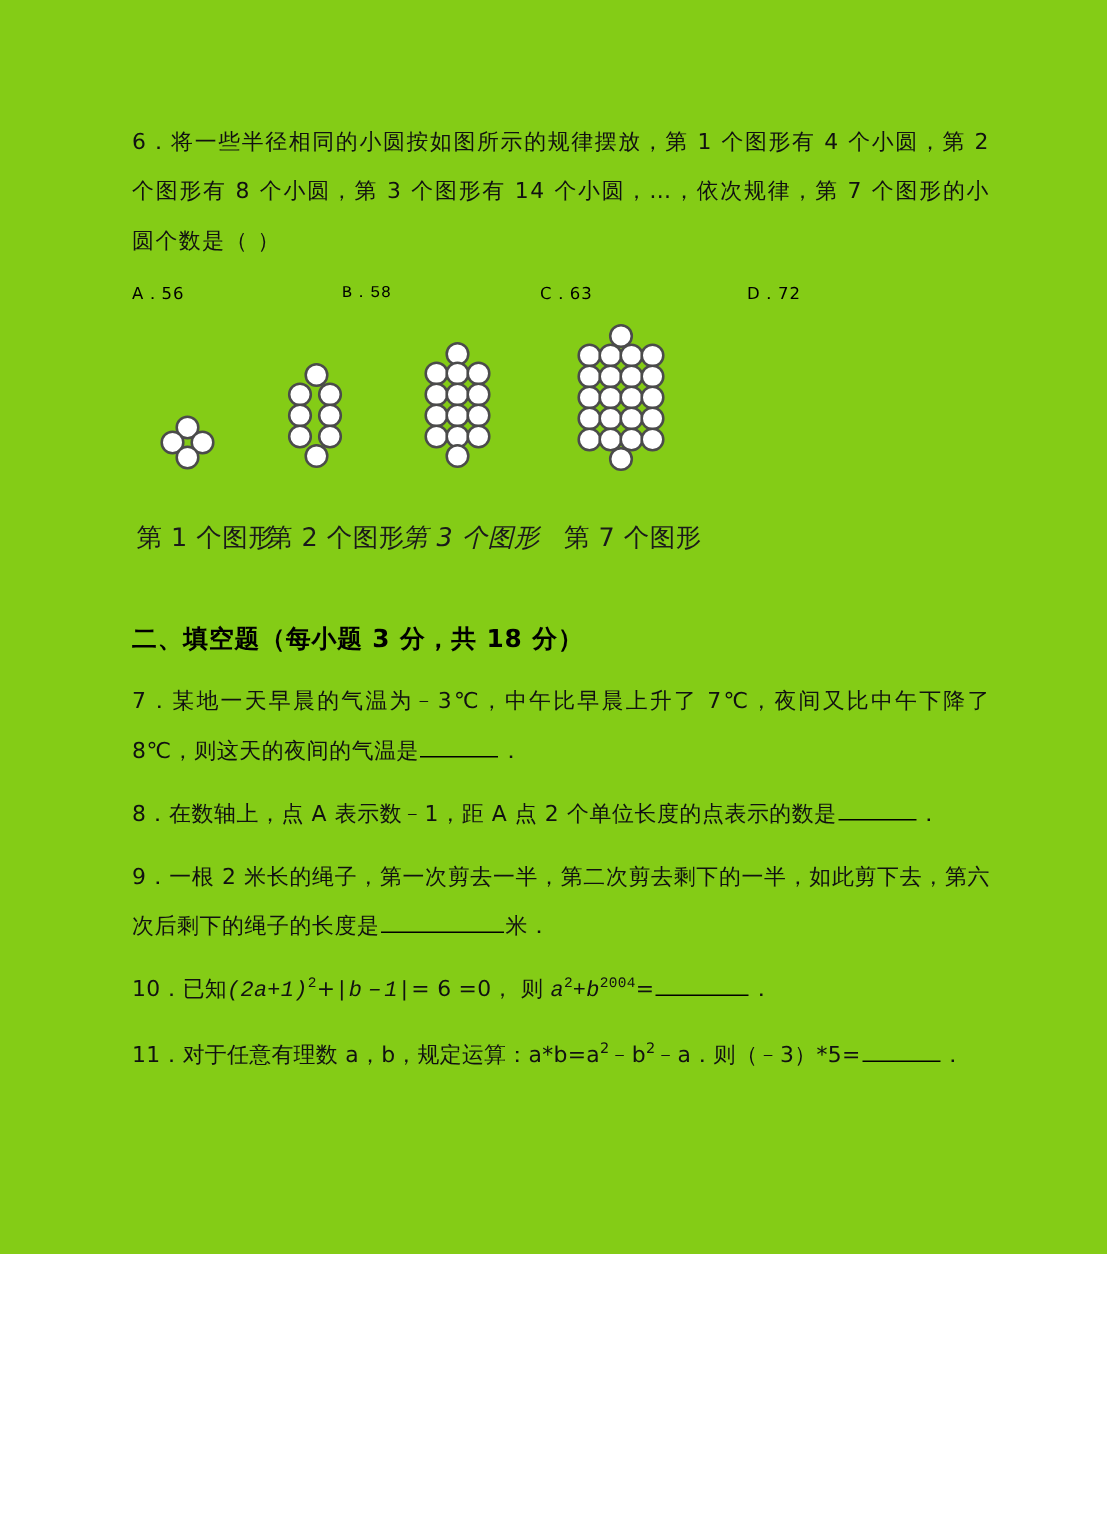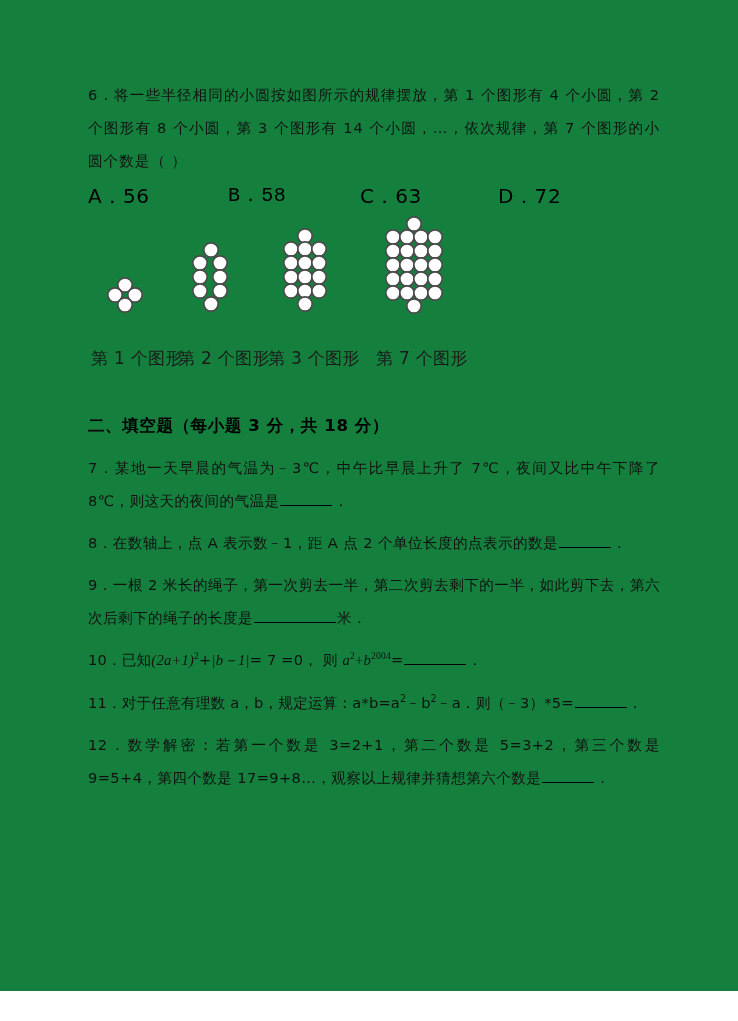--- a/index.html
+++ b/index.html
@@ -14,43 +14,43 @@
     position: relative;
     font-family: "DejaVu Sans", "Liberation Sans", sans-serif;
     color: #000000;
     overflow: hidden;
   }
   .page {
     position: absolute;
     top: 0;
     left: 0;
     width: 738px;
-    height: 991px;
-    background: #15803d;
+    height: 836px;
+    background: #84cc16;
   }
   .content {
     position: absolute;
     left: 88px;
     top: 78px;
     width: 572px;
   }
 
   
   .q-block {
     font-size: 14.6px;
     line-height: 33px;
     letter-spacing: 0.4px;
     text-align: justify;
     color: #111111;
   }
   .q-block.q6 { letter-spacing: 1.0px; }
 
   .choices {
     margin-top: 6px;
-    font-size: 20px;
+    font-size: 11px;
     line-height: 26px;
     position: relative;
     height: 26px;
     letter-spacing: 0.6px;
   }
   .choices span {
     position: absolute;
     white-space: nowrap;
   }
   .ch-a { left: 0px; }
@@ -109,21 +109,21 @@
   .blank.w-short { width: 52px; }
   .blank.w-mid   { width: 62px; }
   .blank.w-long  { width: 82px; }
 
   sup {
     font-size: 0.66em;
     vertical-align: super;
     line-height: 0;
   }
   .mathy {
-    font-family: Liberation Serif, serif;
+    font-family: Liberation Mono, monospace;
     font-style: italic;
   }
   .upright {
     font-style: normal;
   }
   .abs-bar {
     font-style: normal;
   }
   .q10-line { letter-spacing: 0.2px; }
   .q11-math { letter-spacing: 0.2px; }
@@ -210,49 +210,46 @@
           <circle cx="45" cy="78" r="7.2"></circle>
           <circle cx="59" cy="78" r="7.2"></circle>
           <circle cx="38" cy="91" r="7.2"></circle>
         </svg>
       </div>
     </div>
 
     <div class="fig-caption-row">
       <span class="fig-caption" style="left:3px;">第 1 个图形</span>
       <span class="fig-caption" style="left:90px;">第 2 个图形</span>
-      <span class="fig-caption" style="left:180px;">第 3 个图形</span>
+      <span class="fig-caption" style="left:180px;font-style:italic;">第 3 个图形</span>
       <span class="fig-caption" style="left:288px;">第 7 个图形</span>
     </div>
 
     <div class="section-heading">二、填空题（每小题 3 分，共 18 分）</div>
 
     <div class="fill-group">
 
       <div class="q-block">
         <span>7．某地一天早晨的气温为﹣3℃，中午比早晨上升了 7℃，夜间又比中午下降了 8℃，则这天的夜间的气温是</span><span class="blank w-short"></span><span>．</span>
       </div>
 
       <div class="q-block">
         <span>8．在数轴上，点 A 表示数﹣1，距 A 点 2 个单位长度的点表示的数是</span><span class="blank w-short"></span><span>．</span>
       </div>
 
       <div class="q-block">
         <span>9．一根 2 米长的绳子，第一次剪去一半，第二次剪去剩下的一半，如此剪下去，第六次后剩下的绳子的长度是</span><span class="blank w-long"></span><span>米．</span>
       </div>
 
       <div class="q-block q10-line">
-        <span>10．已知</span><span class="mathy"><span>(2a+1)</span><sup class="upright">2</sup></span><span class="abs-bar">+</span><span class="mathy">|b－1|</span><span>= 7 =0，</span>
+        <span>10．已知</span><span class="mathy"><span>(2a+1)</span><sup class="upright">2</sup></span><span class="abs-bar">+</span><span class="mathy">|b－1|</span><span>= 6 =0，</span>
         <span>则</span>
         <span class="mathy"><span>a</span><sup class="upright">2</sup><span class="upright">+</span><span>b</span><sup class="upright">2004</sup></span><span>=</span><span class="blank w-mid"></span><span>．</span>
       </div>
 
       <div class="q-block q11-math">
         <span>11．对于任意有理数 a，b，规定运算：</span><span>a*b=a</span><sup>2</sup><span>﹣b</span><sup>2</sup><span>﹣a．</span><span>则（﹣3）*5=</span><span class="blank w-short"></span><span>．</span>
       </div>
 
-      <div class="q-block">
-        <span>12．数学解密：若第一个数是 3=2+1，第二个数是 5=3+2，第三个数是 9=5+4，第四个数是 17=9+8…，观察以上规律并猜想第六个数是</span><span class="blank w-short"></span><span>．</span>
-      </div>
 
     </div>
   </div>
 </div>
 
 </body></html>

